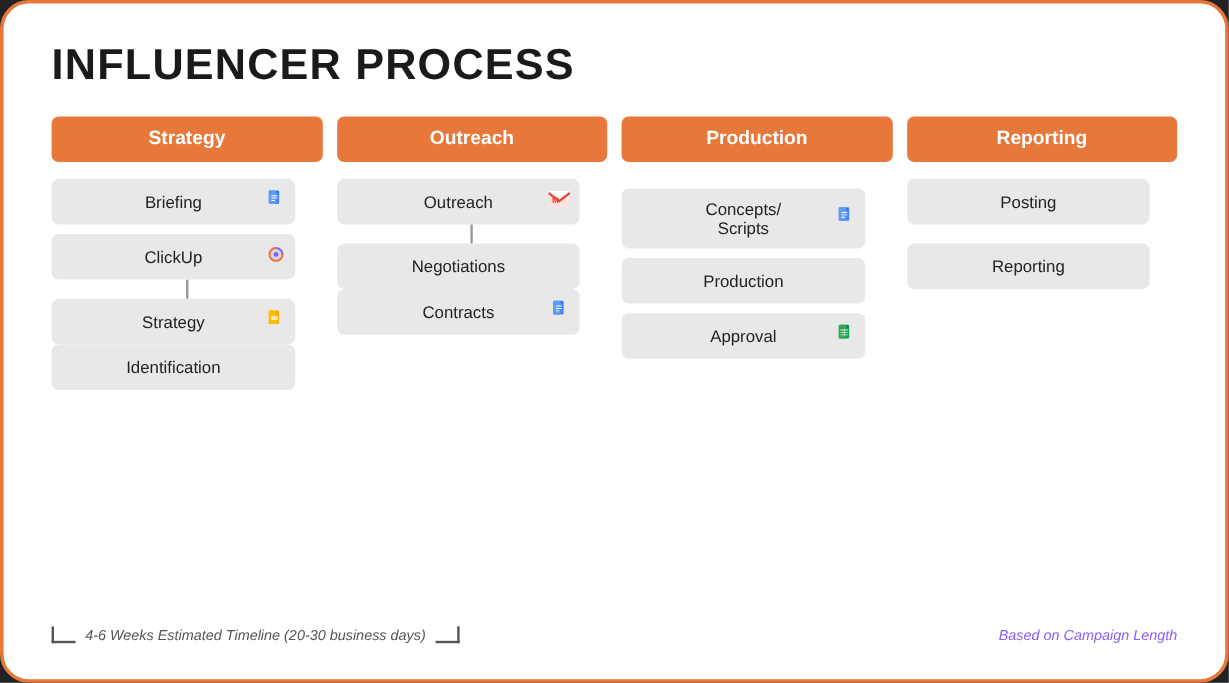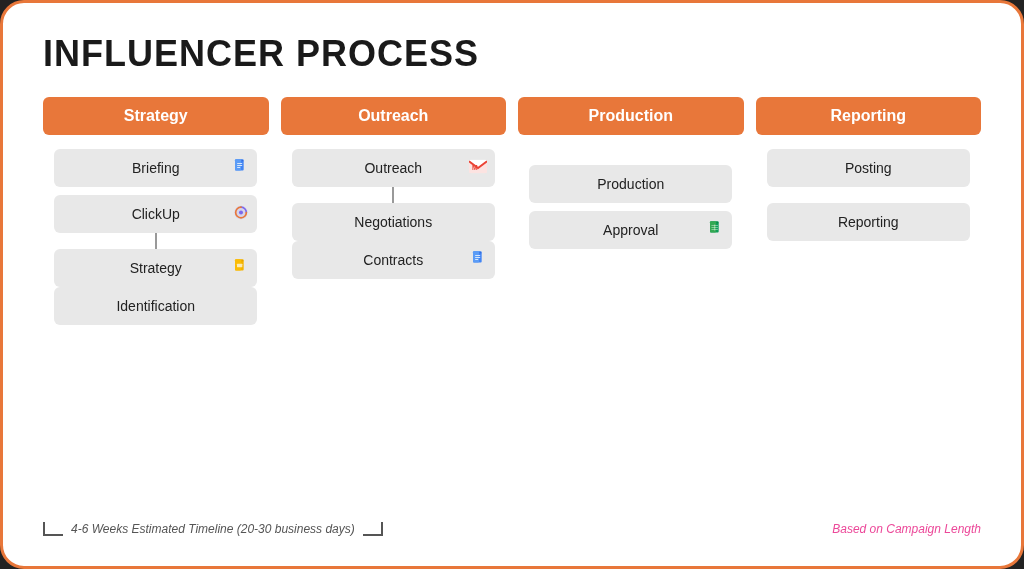--- a/index.html
+++ b/index.html
@@ -47,21 +47,21 @@
       font-size: 16px;
       text-align: center;
       border-radius: 6px;
       padding: 10px 0;
       width: 100%;
       margin-bottom: 14px;
     }
     .items-list {
       display: flex;
       flex-direction: column;
-      align-items: center;
+      align-items: flex-start;
       width: 100%;
       gap: 0;
     }
     .item-box {
       background: #e8e8e8;
       border-radius: 6px;
       padding: 9px 12px;
       text-align: center;
       font-size: 14px;
       color: #222;
@@ -116,21 +116,21 @@
     }
     .footer-text {
       font-size: 12px;
       font-style: italic;
       color: #555;
       padding: 0 8px;
     }
     .footer-note {
       font-size: 12px;
       font-style: italic;
-      color: #ec4899;
+      color: #8b5cf6;
     }
   </style>
 </head>
 <body>
 
 <div class="page-container">
   <div class="page-title">INFLUENCER PROCESS</div>
 
   <div class="columns">
   <div class="column">
@@ -199,20 +199,32 @@
       <rect x="6" y="10" width="8" height="1.2" rx="0.6" fill="white"></rect>
       <rect x="6" y="13" width="5" height="1.2" rx="0.6" fill="white"></rect>
     </svg></span>
           </div>
         </div>
       </div>
       <div class="column">
         <div class="col-header">Production</div>
         <div class="items-list">
           <div style="height: 8px;"></div>
+          <div class="item-box">
+            <span style="white-space: pre-line;">Concepts/
+Scripts</span>
+            <span class="item-icon"><svg width="16" height="16" viewBox="0 0 24 24" fill="none" xmlns="http://www.w3.org/2000/svg">
+      <rect x="3" y="1" width="13" height="17" rx="1.5" fill="#4285F4"></rect>
+      <rect x="3" y="1" width="9" height="17" rx="1.5" fill="#5B9CF6"></rect>
+      <path d="M13 1l3 3h-3V1z" fill="#3367D6"></path>
+      <rect x="6" y="7" width="8" height="1.2" rx="0.6" fill="white"></rect>
+      <rect x="6" y="10" width="8" height="1.2" rx="0.6" fill="white"></rect>
+      <rect x="6" y="13" width="5" height="1.2" rx="0.6" fill="white"></rect>
+    </svg></span>
+          </div>
           <div style="height: 8px;"></div>
           <div class="item-box">
             <span style="white-space: pre-line;">Production</span>
           </div>
           <div style="height: 8px;"></div>
           <div class="item-box">
             <span style="white-space: pre-line;">Approval</span>
             <span class="item-icon"><svg width="16" height="16" viewBox="0 0 24 24" fill="none" xmlns="http://www.w3.org/2000/svg">
       <rect x="3" y="1" width="13" height="17" rx="1.5" fill="#0F9D58"></rect>
       <rect x="3" y="1" width="9" height="17" rx="1.5" fill="#34A853"></rect>

